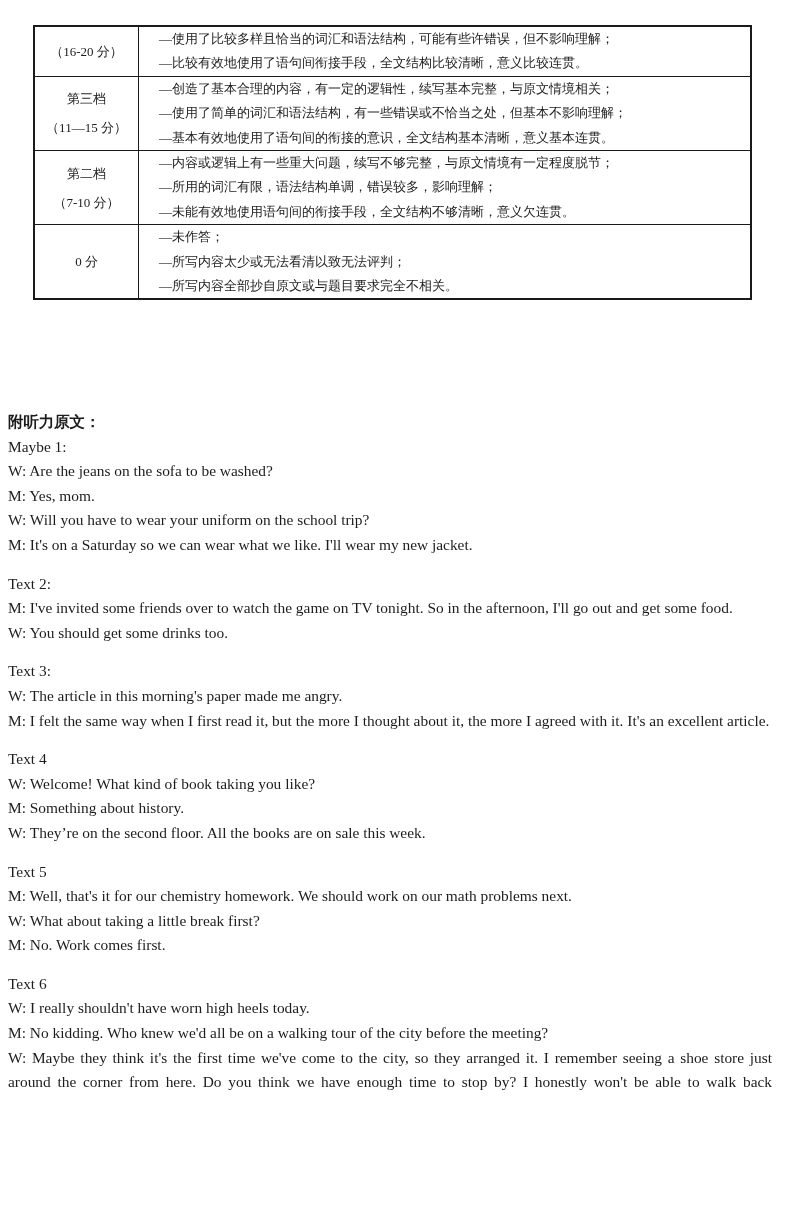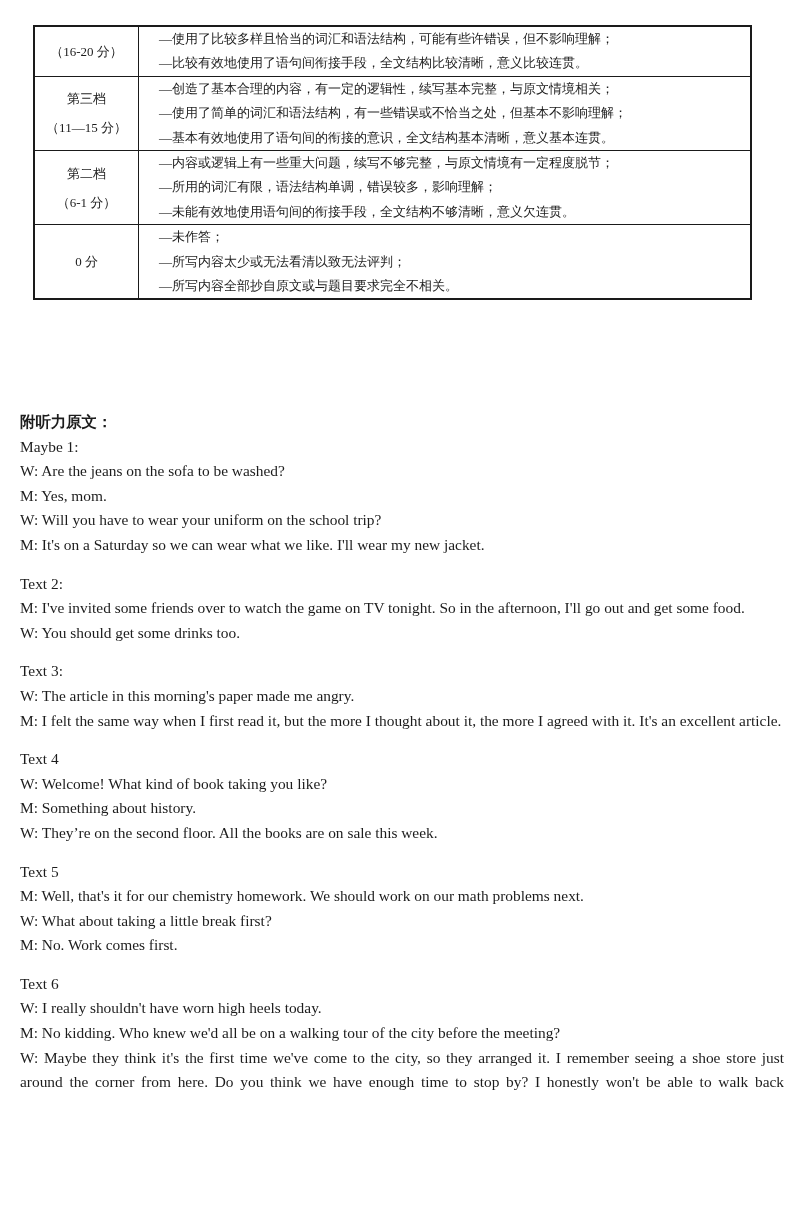--- a/index.html
+++ b/index.html
@@ -42,21 +42,21 @@
   }
   td.criteria-cell .criteria-line {
     margin: 0;
     line-height: 24.4px;
     white-space: nowrap;
   }
 
   
   .transcript {
     position: absolute;
-    left: 20px;
+    left: 8px;
     top: 410px;
     width: 764px;
     font-size: 15.4px;
   }
   .transcript .heading {
     margin: 0;
     font-weight: bold;
     line-height: 24.6px;
   }
   .transcript .section + .section { margin-top: 14px; }
@@ -91,21 +91,21 @@
           </td>
           <td class="criteria-cell">
             <p class="criteria-line">—创造了基本合理的内容，有一定的逻辑性，续写基本完整，与原文情境相关；</p>
             <p class="criteria-line">—使用了简单的词汇和语法结构，有一些错误或不恰当之处，但基本不影响理解；</p>
             <p class="criteria-line">—基本有效地使用了语句间的衔接的意识，全文结构基本清晰，意义基本连贯。</p>
           </td>
         </tr>
         <tr>
           <td class="label-cell">
             <div class="label-line">第二档</div>
-            <div class="label-line">（6-1 分）</div>
+            <div class="label-line">（7-10 分）</div>
           </td>
           <td class="criteria-cell">
             <p class="criteria-line">—内容或逻辑上有一些重大问题，续写不够完整，与原文情境有一定程度脱节；</p>
             <p class="criteria-line">—所用的词汇有限，语法结构单调，错误较多，影响理解；</p>
             <p class="criteria-line">—未能有效地使用语句间的衔接手段，全文结构不够清晰，意义欠连贯。</p>
           </td>
         </tr>
         <tr>
           <td class="label-cell">
             <div class="label-line">0 分</div>

